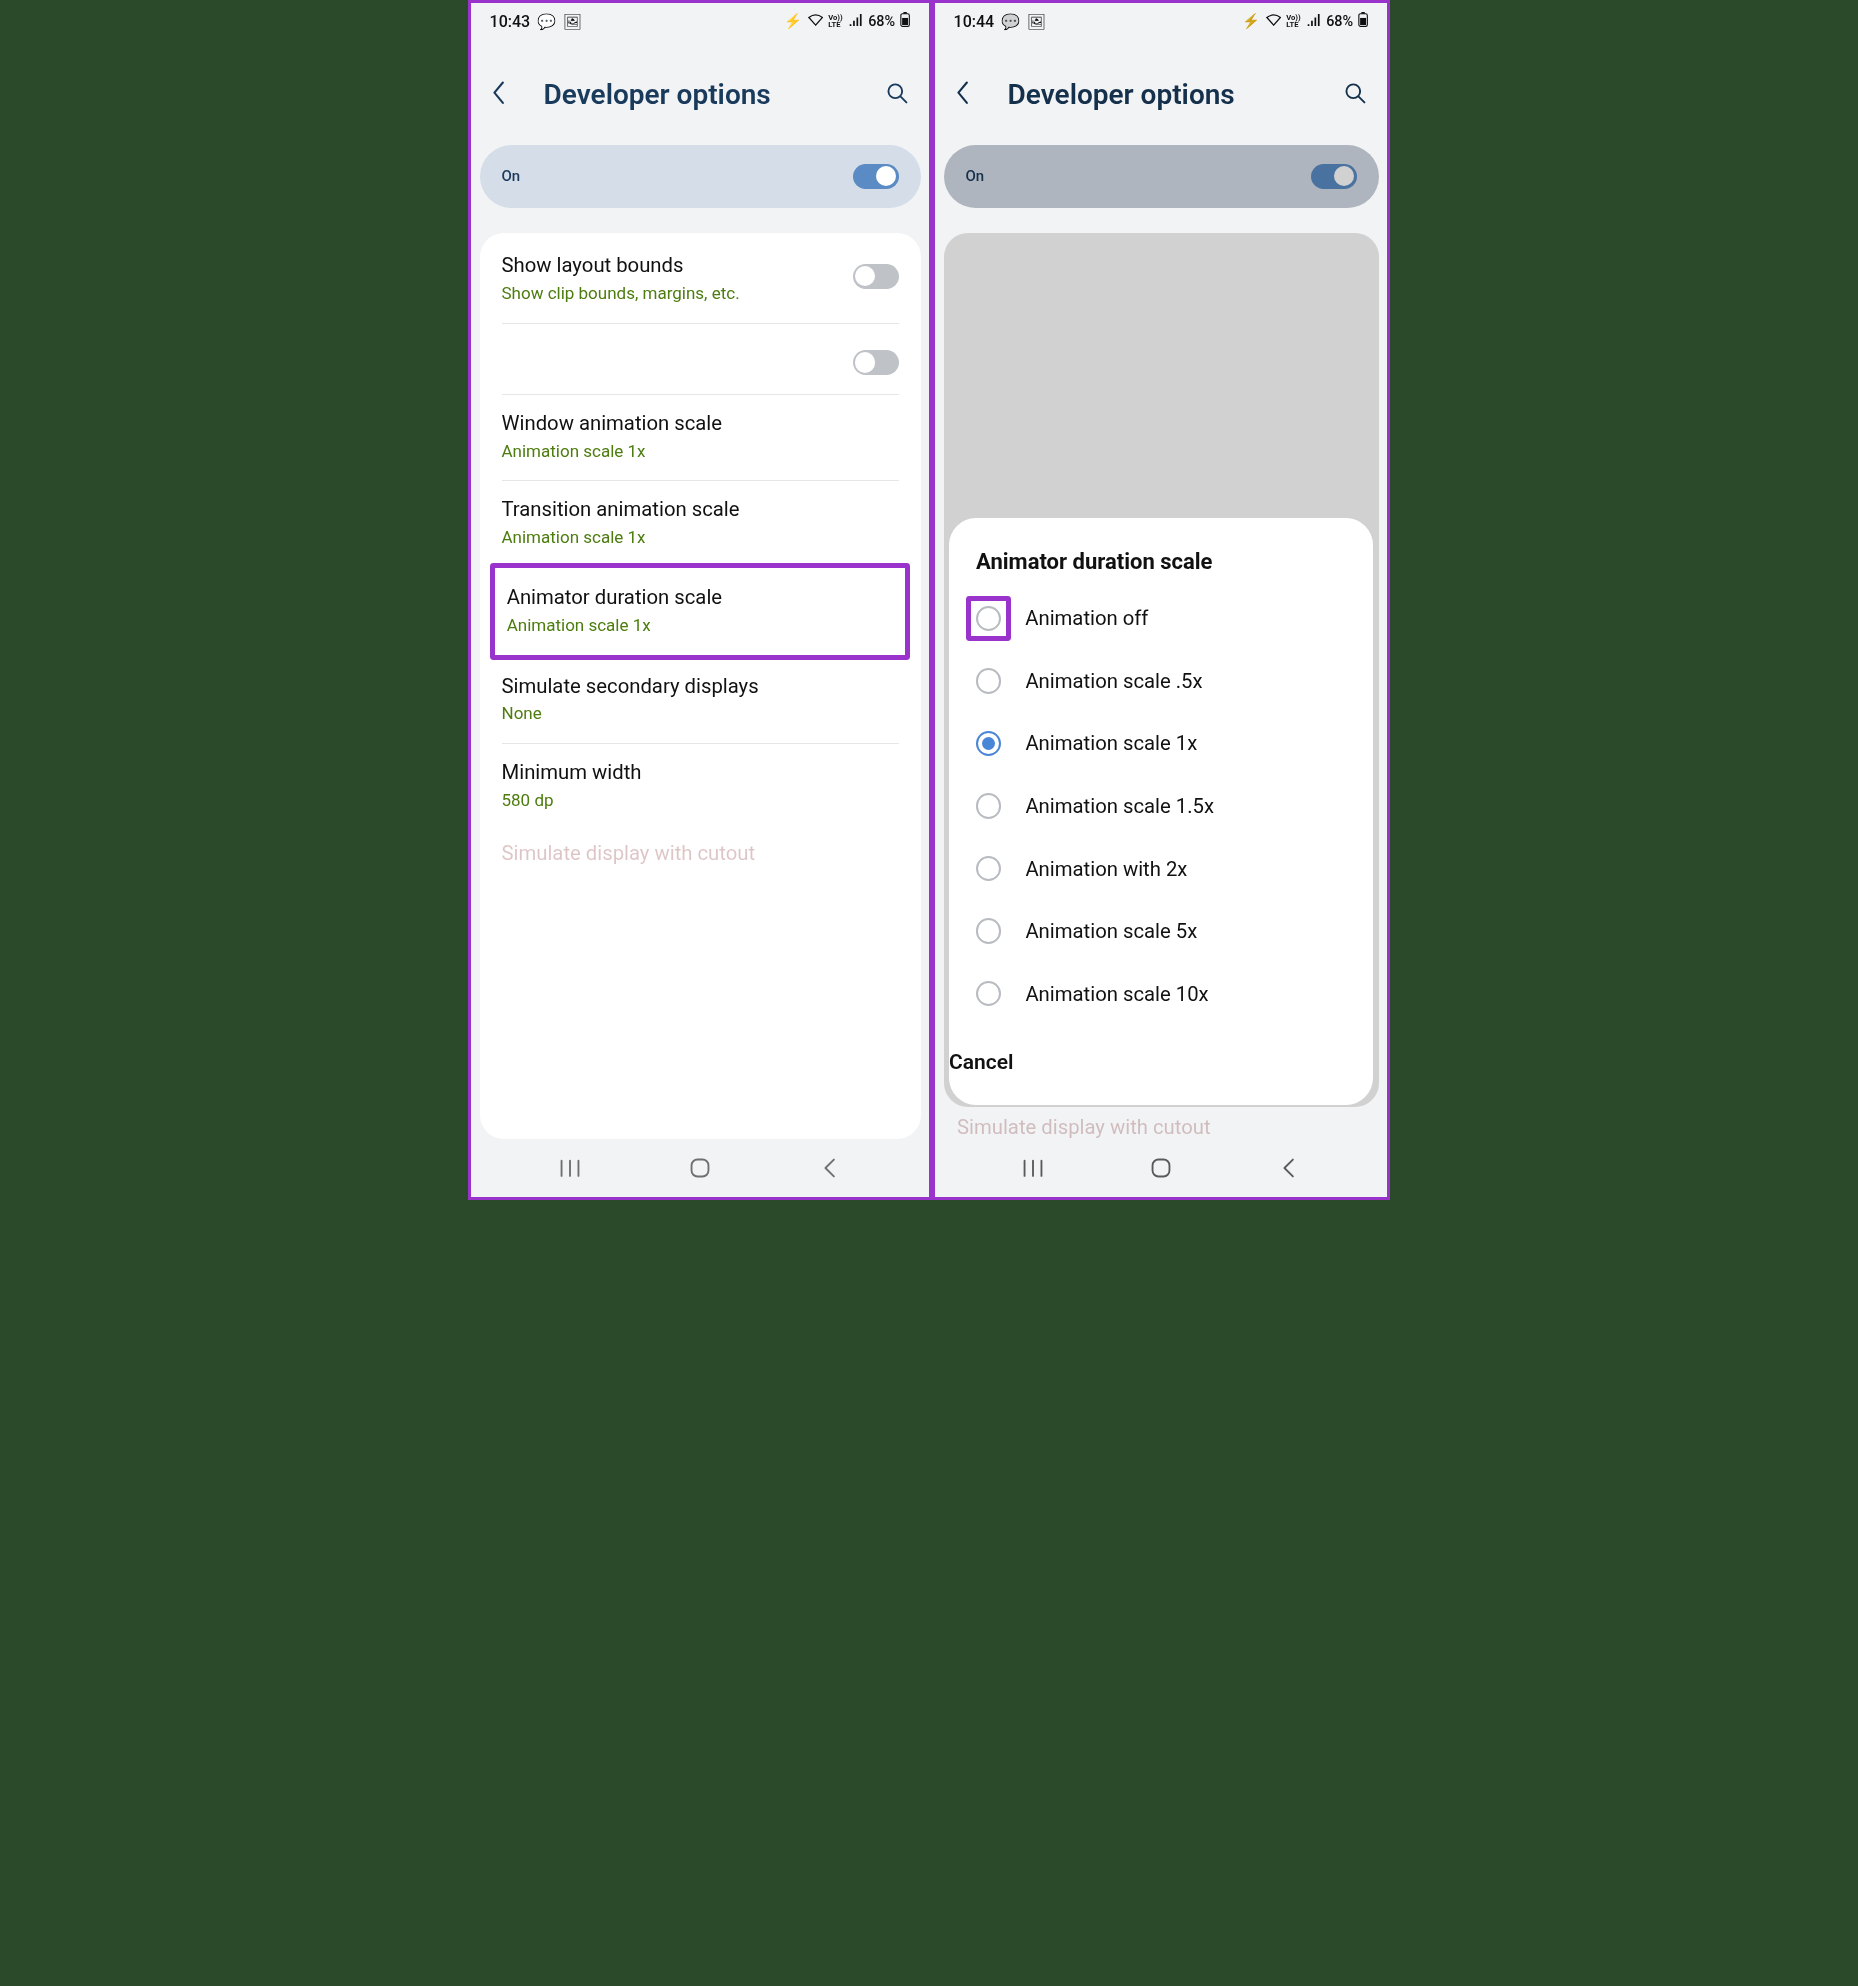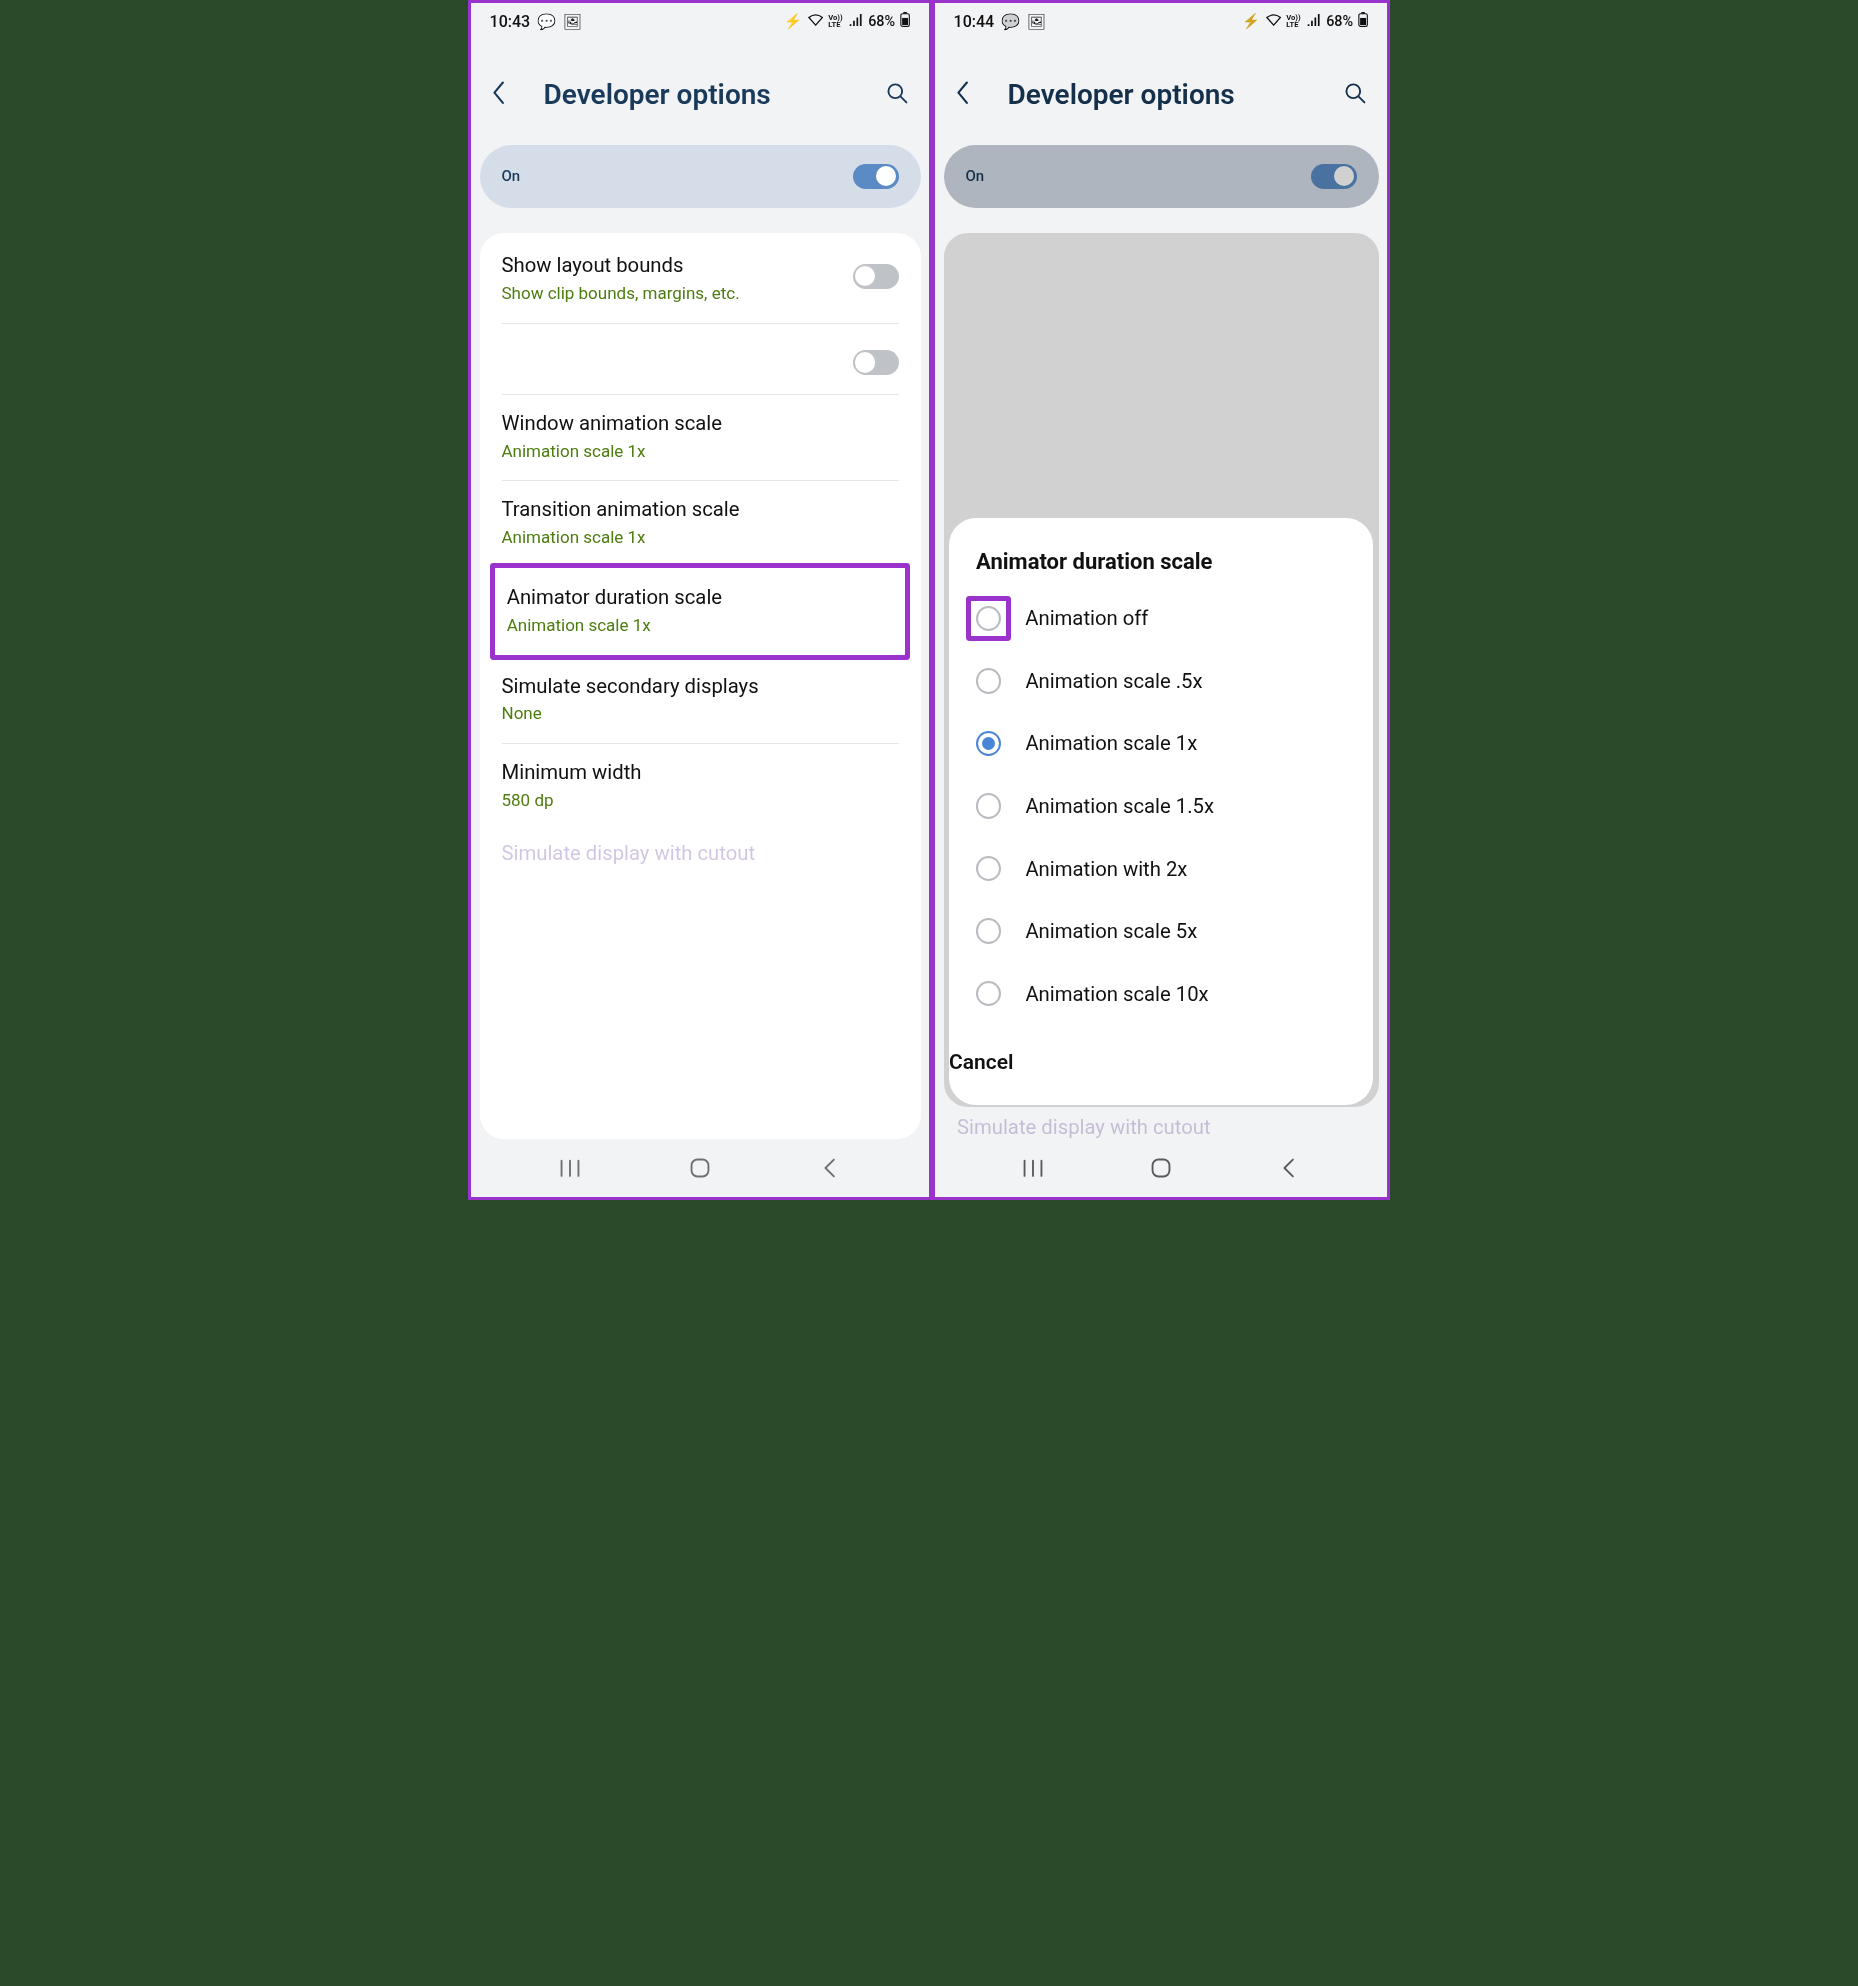--- a/index.html
+++ b/index.html
@@ -205,21 +205,21 @@
   .dialog-cancel {
     text-align: left;
     font-size: 21px;
     font-weight: 600;
     color: #111;
     padding: 25.4px 0 17px 0;
   }
   .cutoff-row {
     padding: 12px 22px 0 22px;
     font-size: 20.3px;
-    color: #4c1d95;
+    color: #7f1d1d;
     opacity: 0.25;
     white-space: nowrap;
     overflow: hidden;
   }
 </style>
 </head>
 <body>
 
 <div class="container">
 

